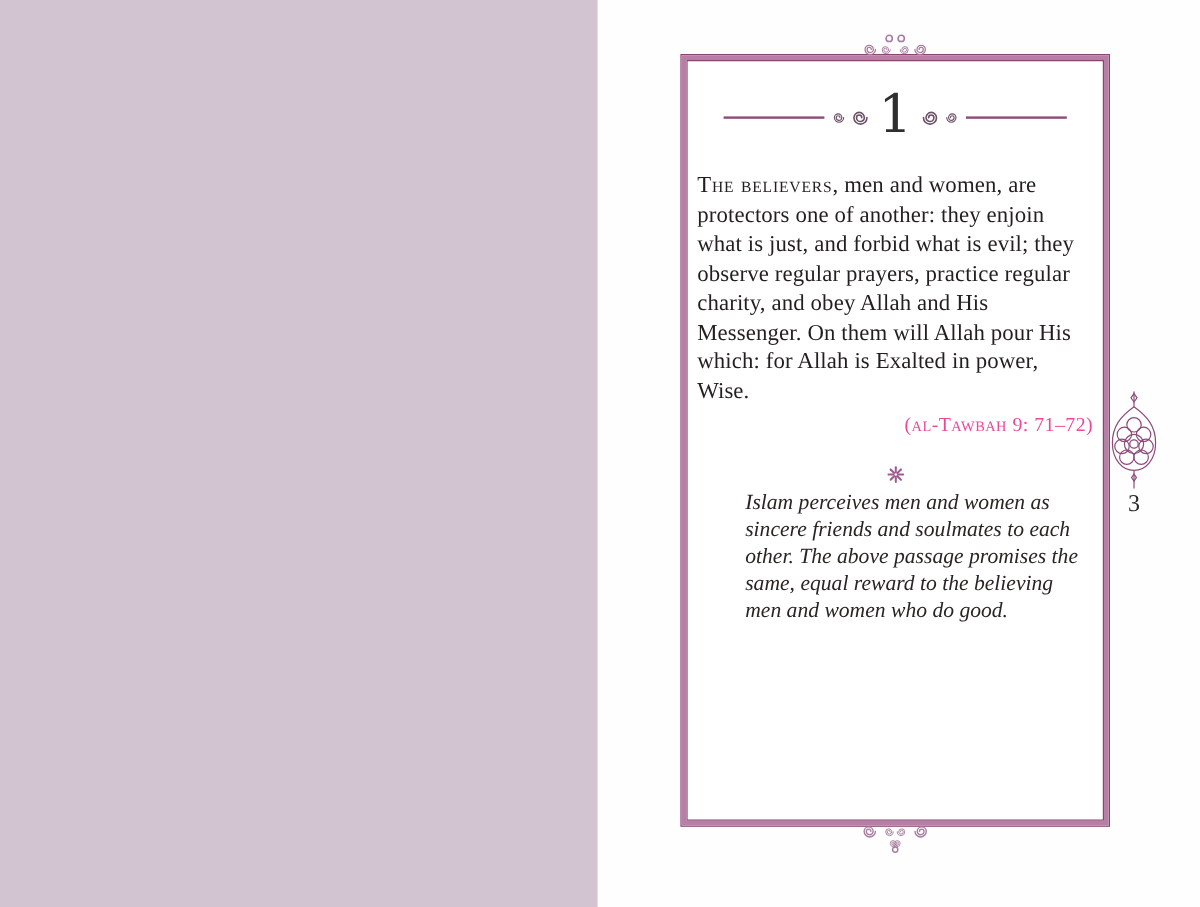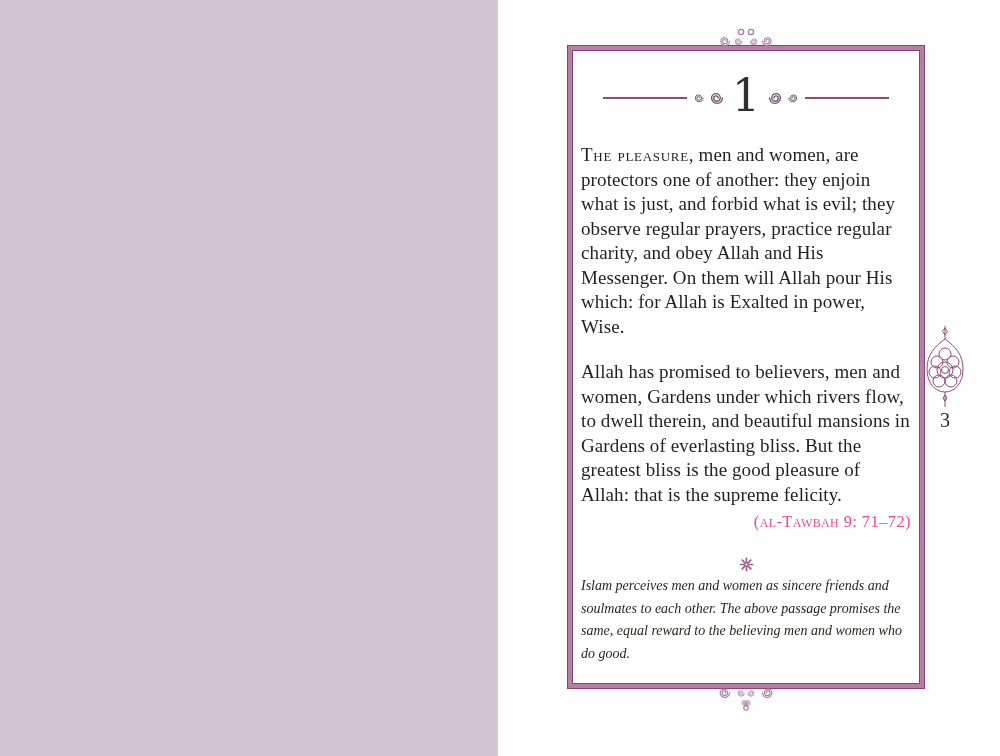--- a/index.html
+++ b/index.html
@@ -74,22 +74,23 @@
     font-size: 16.5px;
     letter-spacing: 0.4px;
     color: #ec4899;
   }
 
   .star-row { margin-top: 22px; text-align: center; height: 16px; }
 
   .commentary {
     margin-top: 5px;
     font-style: italic;
-    font-size: 14px; line-height: 22.5px;
+    font-size: 18px; line-height: 22.5px;
     color: #2a2522;
+    margin-left: 40px;
   }
 
   .margin-ornament {
     position: absolute; left: 920px; top: 326px;
     width: 50px;
     text-align: center;
   }
   .page-number {
     font-size: 20px; line-height: 22px;
     color: #2b2b2b;
@@ -153,23 +154,22 @@
         <svg width="19" height="19" viewBox="0 0 20 20">
             <use href="#spiral" transform="translate(20,0) scale(-0.95,0.95)"></use>
           </svg>
         <svg width="16" height="16" viewBox="0 0 20 20">
             <use href="#spiral" transform="translate(19,2) scale(-0.8,0.8)"></use>
           </svg>
       </span>
       <span class="rule rule-right"></span>
     </div>
 
-    <p class="verse-para para-1"><span class="lead-small-caps">The pleasure</span><span>, men and women, are protectors one of another: they enjoin what is just, and forbid what is evil; they observe regular prayers, practice regular charity, and obey Allah and His Messenger. On them will Allah pour His which: for Allah is Exalted in power, Wise.</span></p>
-
-    <p class="verse-para para-2">Allah has promised to believers, men and women, Gardens under which rivers flow, to dwell therein, and beautiful mansions in Gardens of everlasting bliss. But the greatest bliss is the good pleasure of Allah: that is the supreme felicity.</p>
+    <p class="verse-para para-1"><span class="lead-small-caps">The believers</span><span>, men and women, are protectors one of another: they enjoin what is just, and forbid what is evil; they observe regular prayers, practice regular charity, and obey Allah and His Messenger. On them will Allah pour His which: for Allah is Exalted in power, Wise.</span></p>
+
 
     <div class="citation">(al-Tawbah 9: 71–72)</div>
 
     <div class="star-row">
       <svg width="15" height="15" viewBox="0 0 16 16" style="color:#a05a8c">
         <g stroke="currentColor" stroke-width="1.8" stroke-linecap="round">
           <line x1="8" y1="1.5" x2="8" y2="14.5"></line>
           <line x1="1.5" y1="8" x2="14.5" y2="8"></line>
           <line x1="3.4" y1="3.4" x2="12.6" y2="12.6"></line>
           <line x1="12.6" y1="3.4" x2="3.4" y2="12.6"></line>

